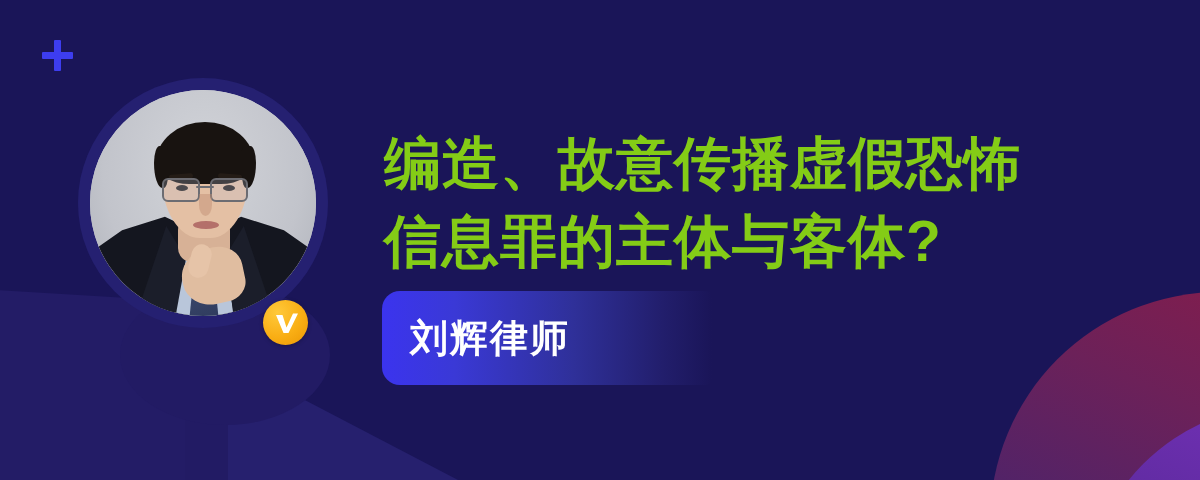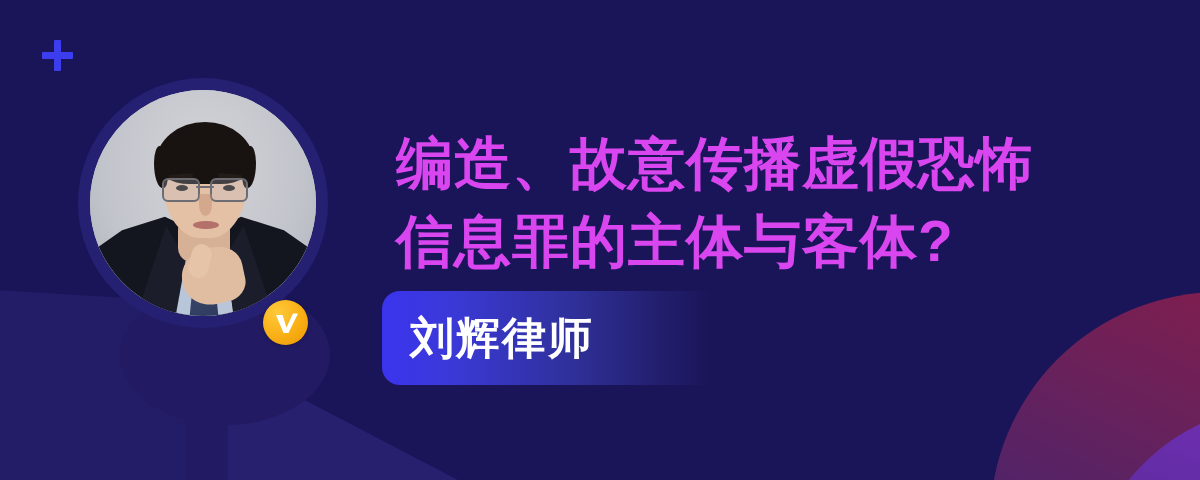--- a/index.html
+++ b/index.html
@@ -223,45 +223,45 @@
     height: 45px;
     border-radius: 50%;
     background: radial-gradient(circle at 32% 28%, #ffc93a 0%, #f9ae14 55%, #eb9703 100%);
     box-shadow: 0 1px 4px rgba(0,0,0,0.28);
   }
   .verified-badge svg { position: absolute; left: 0; top: 0; }
 
   
   .title {
     position: absolute;
-    left: 396px;
+    left: 384px;
     top: 124px;
     width: 700px;
-    color: #d946ef;
+    color: #84cc16;
     font-size: 57px;
     font-weight: bold;
     line-height: 78px;
     letter-spacing: 1px;
     white-space: pre-line;
   }
 
   .name-badge {
     position: absolute;
     left: 382px;
     top: 291px;
     width: 330px;
     height: 94px;
     border-radius: 18px 6px 6px 18px;
     background: linear-gradient(90deg, #3b34ee 0%, #3a39d6 22%, #2f3099 58%, #221e6c 85%, rgba(26,21,88,0) 100%);
     display: flex;
     align-items: center;
   }
   .name-text {
     color: #ffffff;
-    font-size: 44px;
+    font-size: 38px;
     font-weight: bold;
     letter-spacing: 2px;
     padding-left: 28px;
   }
 </style>
 </head>
 <body>
 
 <div id="card">
 

